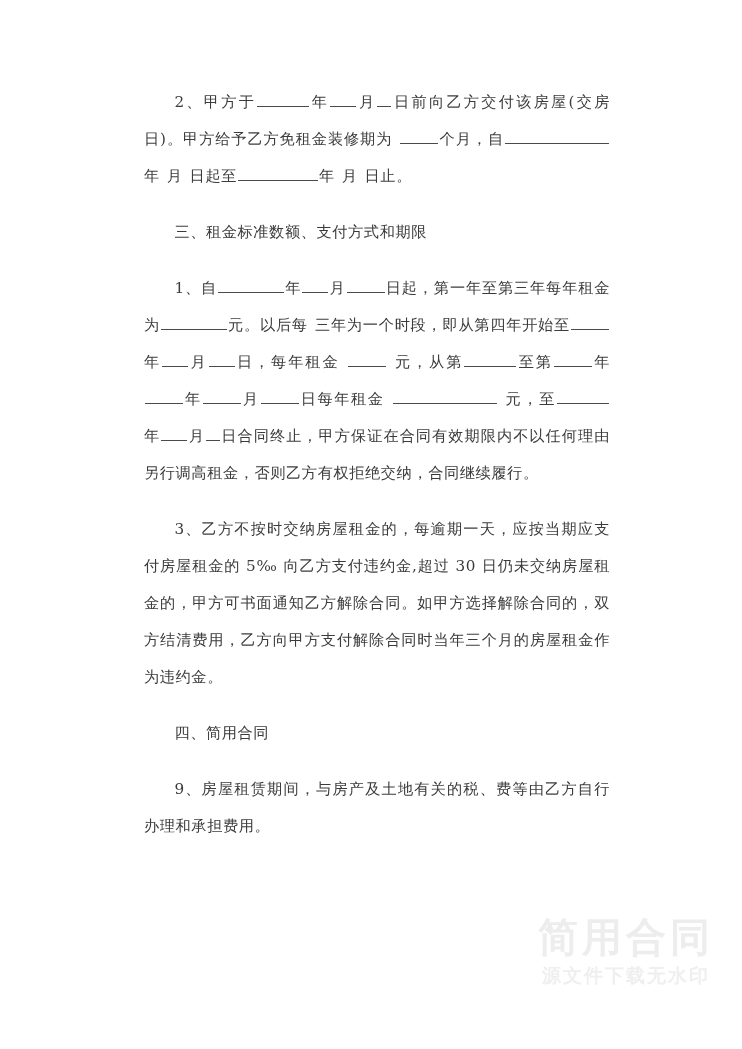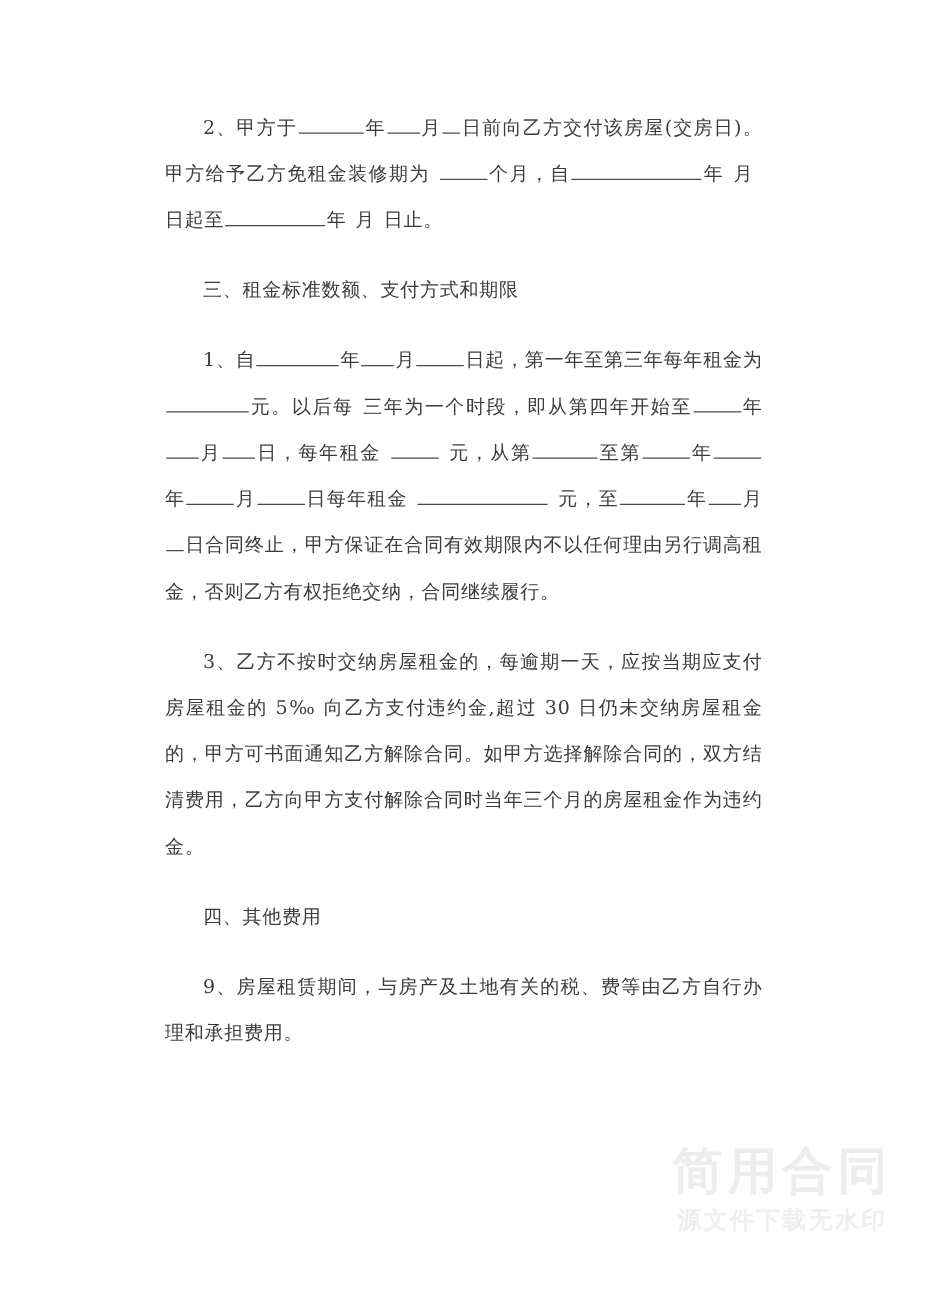--- a/index.html
+++ b/index.html
@@ -23,21 +23,21 @@
   }
 
   .doc-body {
     position: absolute;
     left: 132px;
     top: 84px;
     width: 478px;
   }
 
   .para {
-    margin: 0 0 19px 0;
+    margin: 0 0 19px 12px;
     font-size: 15.2px;
     line-height: 37px;
     color: #3b3b3b;
     letter-spacing: 0.6px;
     text-align: justify;
     text-justify: inter-character;
     word-break: break-all;
   }
 
   .para.indent {
@@ -104,21 +104,21 @@
 
     <p class="para indent">2、甲方于<span class="blank w4"></span>年<span class="blank w2"></span>月<span class="blank w1"></span>日前向乙方交付该房屋(交房日)。甲方给予乙方免租金装修期为<span class="sp"></span><span class="blank w3"></span>个月，自<span class="blank w8"></span>年<span class="sp"></span>月<span class="sp"></span>日起至<span class="blank w6"></span>年<span class="sp"></span>月<span class="sp"></span>日止。</p>
 
     <p class="para heading">三、租金标准数额、支付方式和期限</p>
 
     <p class="para indent">1、自<span class="blank w5"></span>年<span class="blank w2"></span>月<span class="blank w3"></span>日起，第一年至第三年每年租金为<span class="blank w5"></span>元。以后每<span class="sp"></span>三年为一个时段，即从第四年开始至<span class="blank w3"></span>年<span class="blank w2"></span>月<span class="blank w2"></span>日，每年租金<span class="sp"></span><span class="blank w3"></span><span class="sp"></span>元，从第<span class="blank w4"></span>至第<span class="blank w3"></span>年<span class="blank w3"></span>年<span class="blank w3"></span>月<span class="blank w3"></span>日每年租金<span class="sp"></span><span class="blank w8"></span><span class="sp"></span>元，至<span class="blank w4"></span>年<span class="blank w2"></span>月<span class="blank w1"></span>日合同终止，甲方保证在合同有效期限内不以任何理由另行调高租金，否则乙方有权拒绝交纳，合同继续履行。</p>
 
 
     <p class="para indent">3、乙方不按时交纳房屋租金的，每逾期一天，应按当期应支付房屋租金的 5‰ 向乙方支付违约金,超过 30 日仍未交纳房屋租金的，甲方可书面通知乙方解除合同。如甲方选择解除合同的，双方结清费用，乙方向甲方支付解除合同时当年三个月的房屋租金作为违约金。</p>
 
-    <p class="para heading">四、其他费用</p>
+    <p class="para heading">四、简用合同</p>
 
     <p class="para indent">9、房屋租赁期间，与房产及土地有关的税、费等由乙方自行办理和承担费用。</p>
 
   </div>
 
   <div class="watermark">
     <div class="wm-main">简用合同</div>
     <div class="wm-sub">源文件下载无水印</div>
   </div>
 

